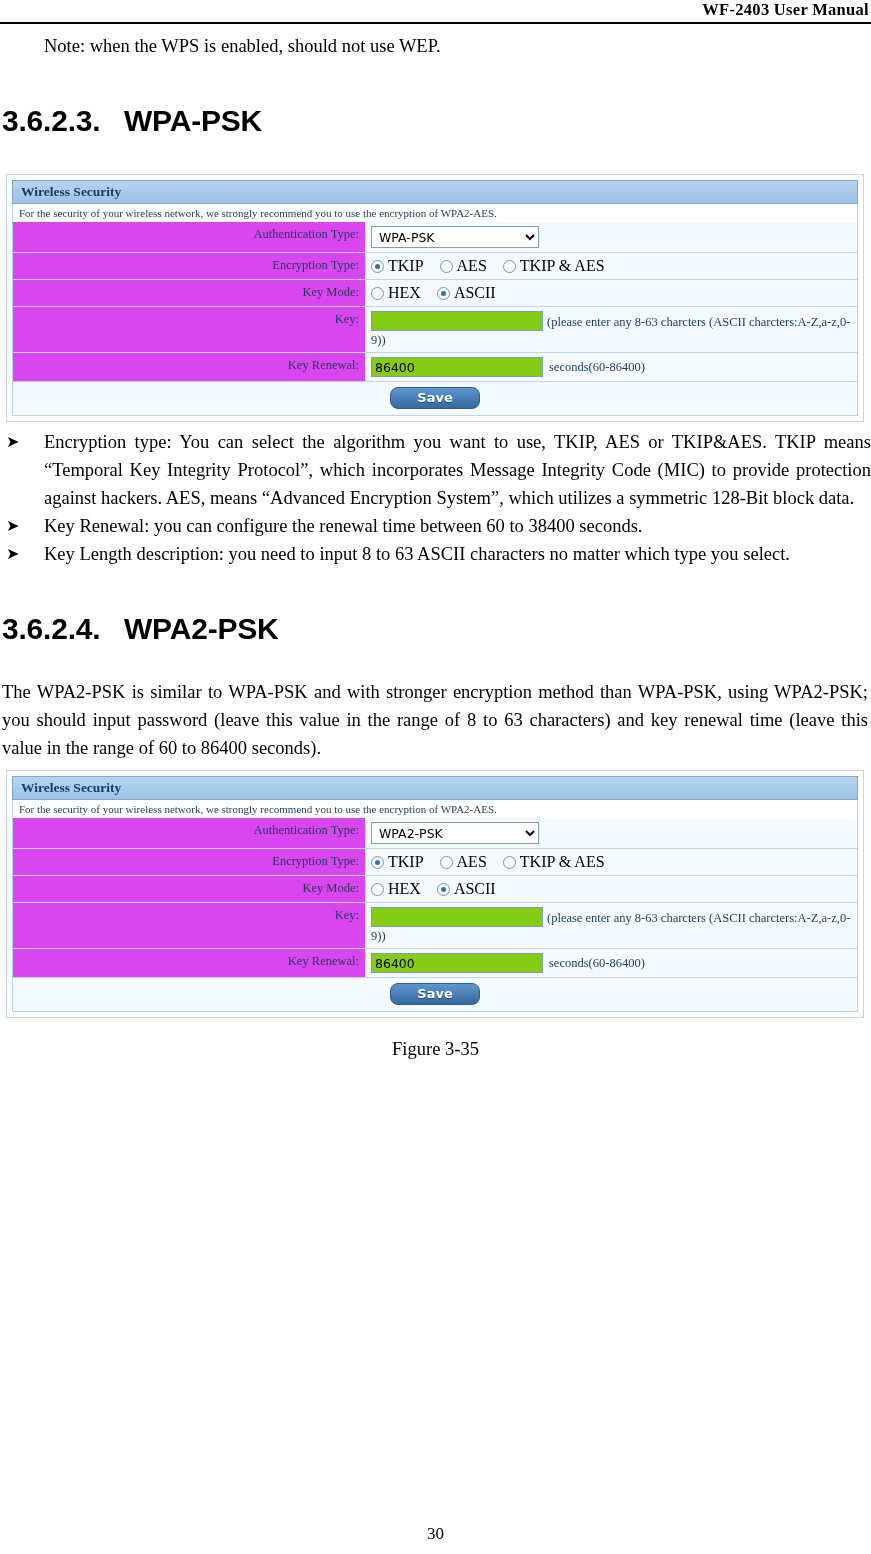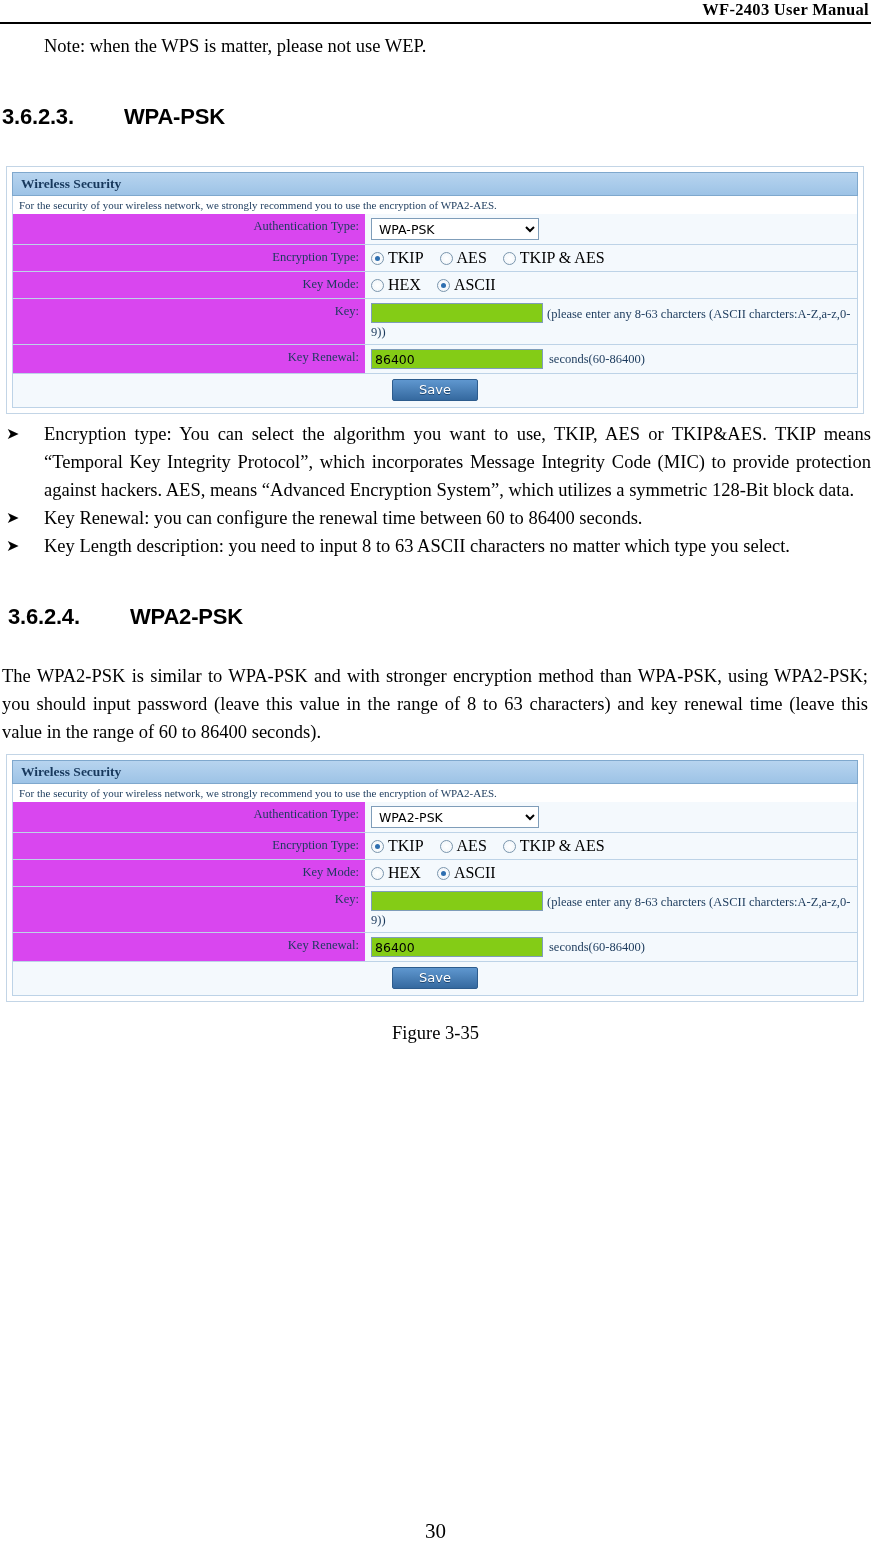--- a/index.html
+++ b/index.html
@@ -61,21 +61,21 @@
   .indent-block {
     margin: 0 2px 0 44px;
     width: 824px;
   }
   .full-block {
     margin: 0 2px 0 2px;
     width: 866px;
   }
   h3.section {
     font-family: "Liberation Sans", sans-serif;
-    font-size: 22px;
+    font-size: 30px;
     font-weight: bold;
     margin: 0;
     letter-spacing: -0.2px;
   }
   .sec-num { display: inline-block; width: 122px; }
   
   ul.bullets {
     list-style: none;
     margin: 0;
     padding: 0;
@@ -211,51 +211,51 @@
     border-top: none;
     background: #f4f9fd;
     text-align: center;
     padding: 5px 0 6px 0;
     box-sizing: border-box;
   }
   .save-btn {
     font-family: "DejaVu Sans", sans-serif;
     font-size: 13px;
     color: #ffffff;
-    font-weight: normal;
+    font-weight: bold;
     background: linear-gradient(#5f97cf, #35699f);
     border: 1px solid #2d5c8d;
-    border-radius: 2px;
+    border-radius: 8px;
     padding: 2px 26px 3px 26px;
     text-shadow: 0 1px 0 #1e4670;
   }
   
   .footer {
     position: absolute;
     bottom: 10px;
     left: 0;
     width: 871px;
     text-align: center;
-    font-size: 21px;
+    font-size: 17px;
   }
 </style>
 </head>
 <body>
 
 <div class="page">
 
   <div class="header">
     <span>WF-2403  User  Manual</span>
   </div>
   <div class="header-rule"></div>
 
   <div class="content">
 
     <div class="indent-block" style="margin-top:2px;">
-      <p class="para">Note: when the WPS is matter, please not use WEP.</p>
+      <p class="para">Note: when the WPS is enabled, should not use WEP.</p>
     </div>
 
     <h3 class="section" style="margin-top:44px; margin-left:2px;">
       <span class="sec-num">3.6.2.3.</span><span>WPA-PSK</span>
     </h3>
 
     <div style="margin-top:36px; margin-left:6px; width:858px;" class="panel-outer">
       <div class="panel-title">Wireless Security</div>
       <div class="panel-note">For the security of your wireless network, we strongly recommend you to use the encryption of WPA2-AES.</div>
 
@@ -322,29 +322,29 @@
     </div>
 
 
     <ul class="bullets" style="margin-top:6px;">
       <li>
         <span class="arrow">➤</span>
         <span>Encryption type: You can select the algorithm you want to use, TKIP, AES or TKIP&amp;AES. TKIP means “Temporal Key Integrity Protocol”, which incorporates Message Integrity Code (MIC) to provide protection against hackers. AES, means “Advanced Encryption System”, which utilizes a symmetric 128-Bit block data.</span>
       </li>
       <li>
         <span class="arrow">➤</span>
-        <span>Key Renewal: you can configure the renewal time between 60 to 86400 seconds.</span>
+        <span>Key Renewal: you can configure the renewal time between 60 to 38400 seconds.</span>
       </li>
       <li>
         <span class="arrow">➤</span>
         <span>Key Length description: you need to input 8 to 63 ASCII characters no matter which type you select.</span>
       </li>
     </ul>
 
-    <h3 class="section" style="margin-top:44px; margin-left:8px;">
+    <h3 class="section" style="margin-top:44px; margin-left:2px;">
       <span class="sec-num">3.6.2.4.</span><span>WPA2-PSK</span>
     </h3>
 
     <div class="full-block" style="margin-top:32px;">
       <p class="para">The WPA2-PSK is similar to WPA-PSK and with stronger encryption method than WPA-PSK, using WPA2-PSK; you should input password (leave this value in the range of 8 to 63 characters) and key renewal time (leave this value in the range of 60 to 86400 seconds).</p>
     </div>
 
     <div style="margin-top:8px; margin-left:6px; width:858px;" class="panel-outer">
       <div class="panel-title">Wireless Security</div>
       <div class="panel-note">For the security of your wireless network, we strongly recommend you to use the encryption of WPA2-AES.</div>

